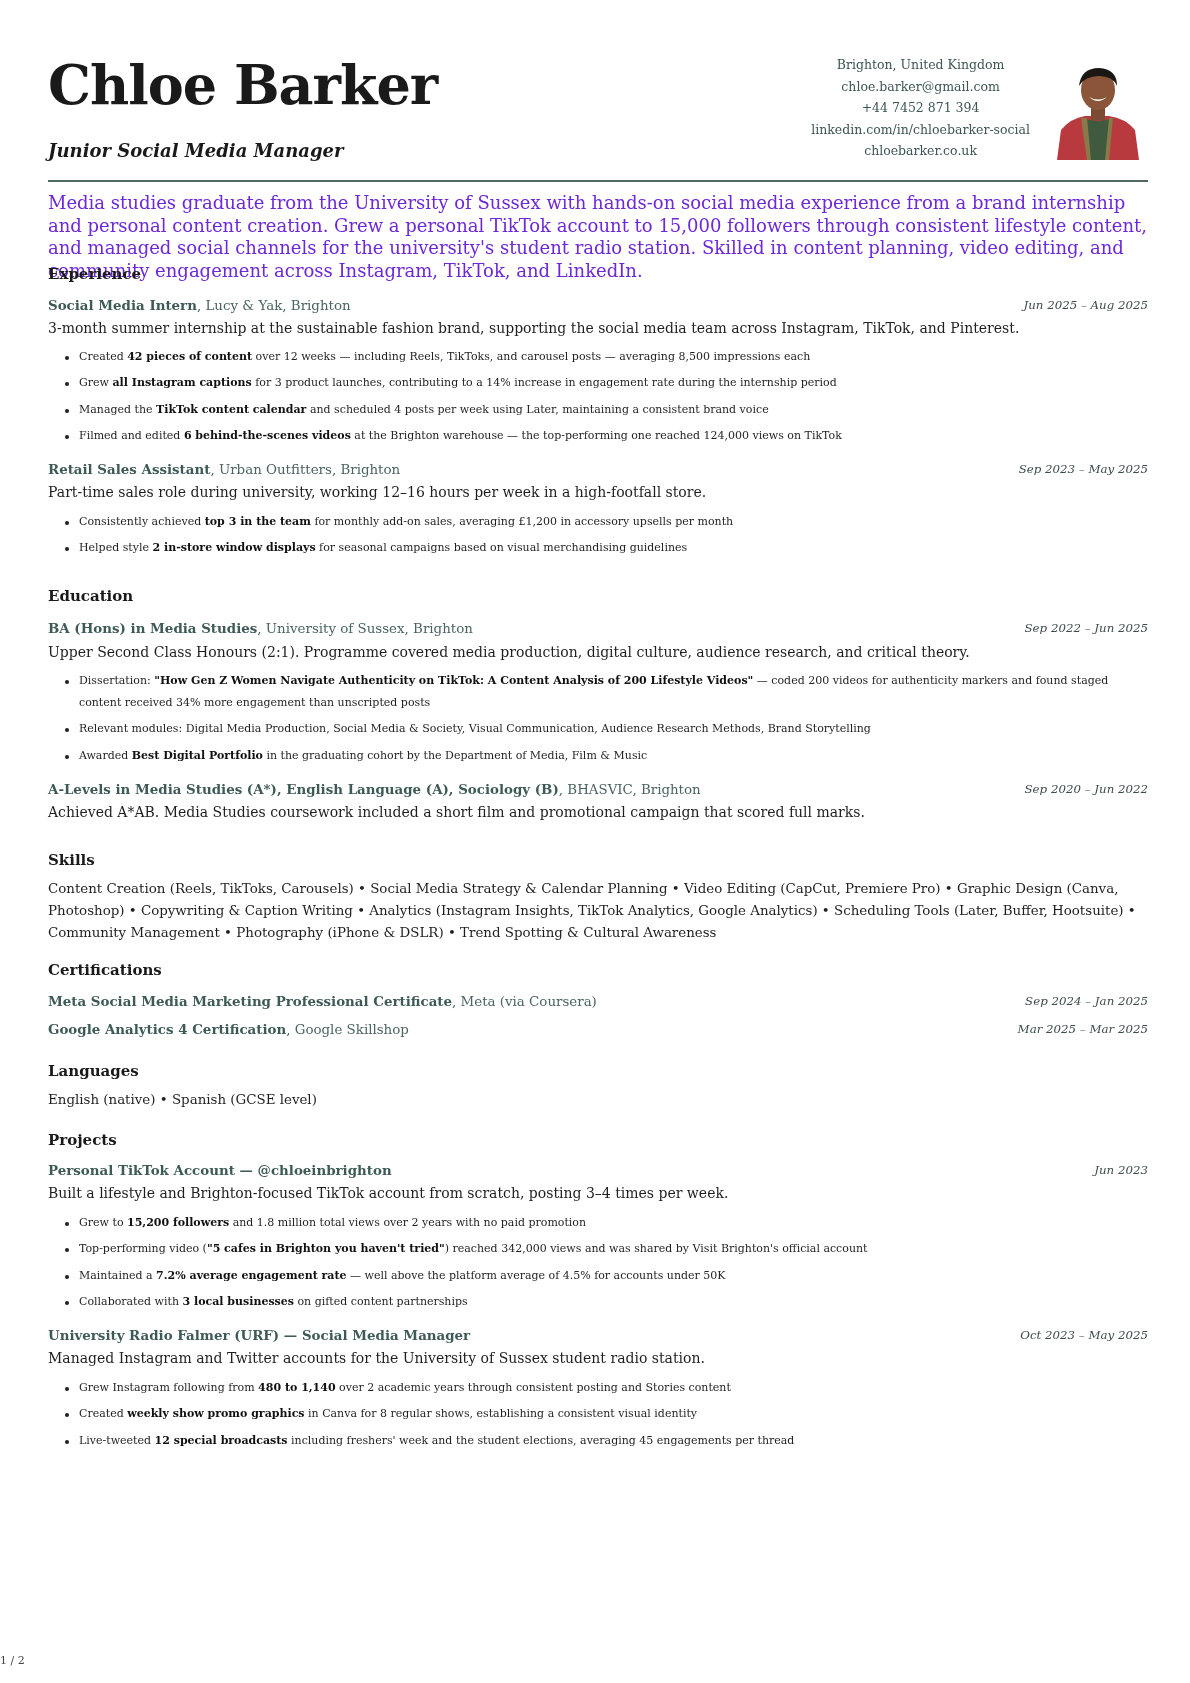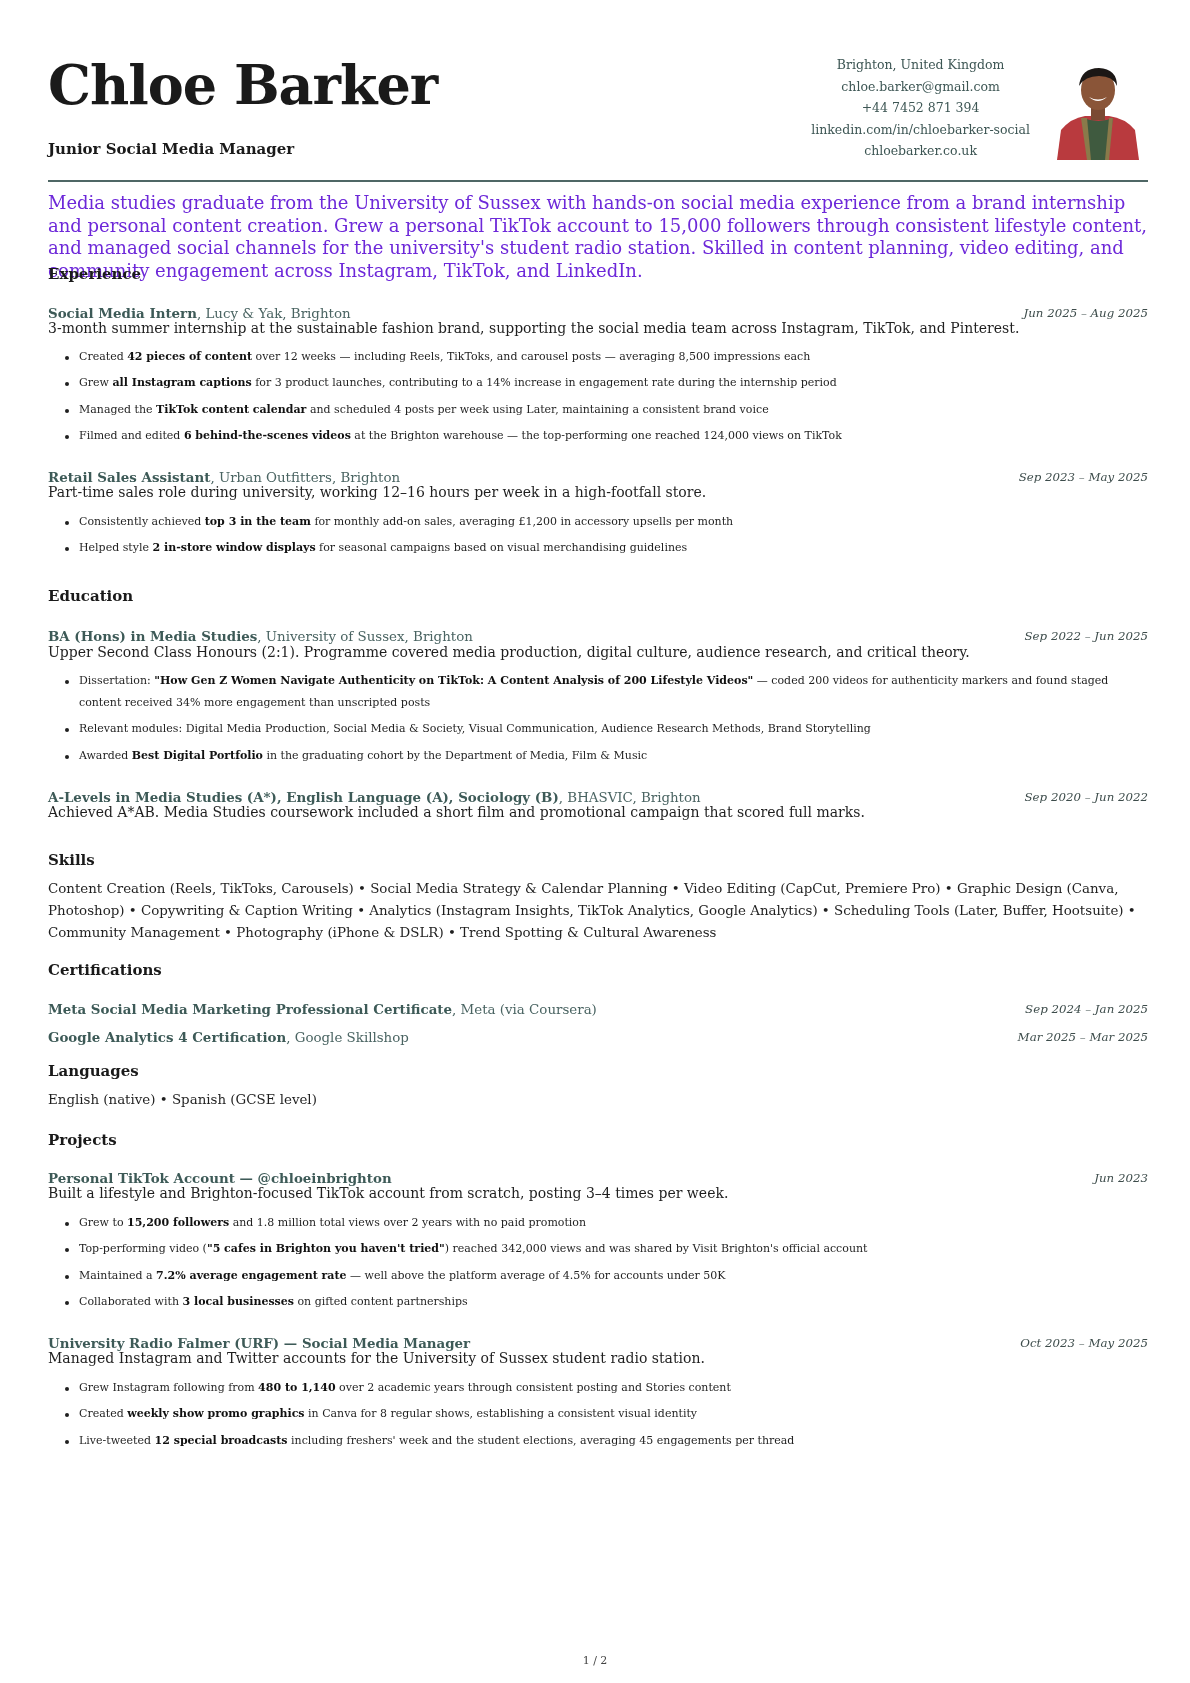--- a/index.html
+++ b/index.html
@@ -15,21 +15,21 @@
   
   .header { position: relative; height: 176px; margin-top: 6px; }
   .name {
     position: absolute; left: 0; top: 52px;
     font-family: "DejaVu Serif", "Liberation Serif", serif;
     font-weight: bold; font-size: 54px; letter-spacing: -1px; color: #1a1a1a;
     line-height: 1;
   }
   .role {
     position: absolute; left: 0; top: 134px;
-    font-weight: bold; font-size: 15px; color: #1a1a1a;
+    font-weight: bold; font-size: 18px; color: #1a1a1a; font-style: italic;
   }
   .contact {
     position: absolute; right: 118px; top: 48px;
     text-align: right; font-size: 12.5px; color: #3d5654; line-height: 21.6px;
   }
   .contact div { white-space: nowrap; text-align: center; }
   .photo {
     position: absolute; right: 5px; top: 58px; width: 92px; height: 96px;
     overflow: hidden;
   }
@@ -41,21 +41,21 @@
   .summary {
     position: absolute; top: 192px; left: 0; width: 1100px;
     font-size: 18px; line-height: 22.5px; color: #6d28d9;
   }
 
   .section-title {
     position: absolute; left: 0; font-weight: bold; font-size: 15px; color: #1a1a1a;
   }
   .entry-head {
     position: absolute; left: 0; width: 1100px; height: 20px;
-    font-size: 13.4px; line-height: 20px; margin-top: 8px;
+    font-size: 13.4px; line-height: 20px;
   }
   .entry-head .title { color: #3d5a57; font-weight: bold; }
   .entry-head .org { color: #4a6462; }
   .entry-head .date {
     position: absolute; right: 0; top: 0; font-style: italic; font-size: 11.8px; color: #3d4c4b;
   }
   .entry-desc {
     position: absolute; left: 0; width: 1100px;
     font-size: 14px; line-height: 20px; color: #1f1f1f;
   }
@@ -68,21 +68,21 @@
   }
   ul.bullets li::before {
     content: ""; position: absolute; left: 17px; top: 10px; width: 4px; height: 4px;
     border-radius: 50%; background: #1f1f1f;
   }
   ul.bullets li b { font-weight: bold; color: #111; }
   .plain {
     position: absolute; left: 0; width: 1100px; font-size: 13.4px; line-height: 22px; color: #1f1f1f;
   }
   .page-num {
-    position: absolute; left: 0; width: 1190px; top: 1654px; text-align: center;
+    position: absolute; left: 0; width: 1190px; top: 1654px; text-align: left;
     font-size: 11px; color: #444;
   }
 </style>
 </head>
 <body>
 
 <div class="page">
 
   <div class="header">
     <div class="name">Chloe Barker</div>

